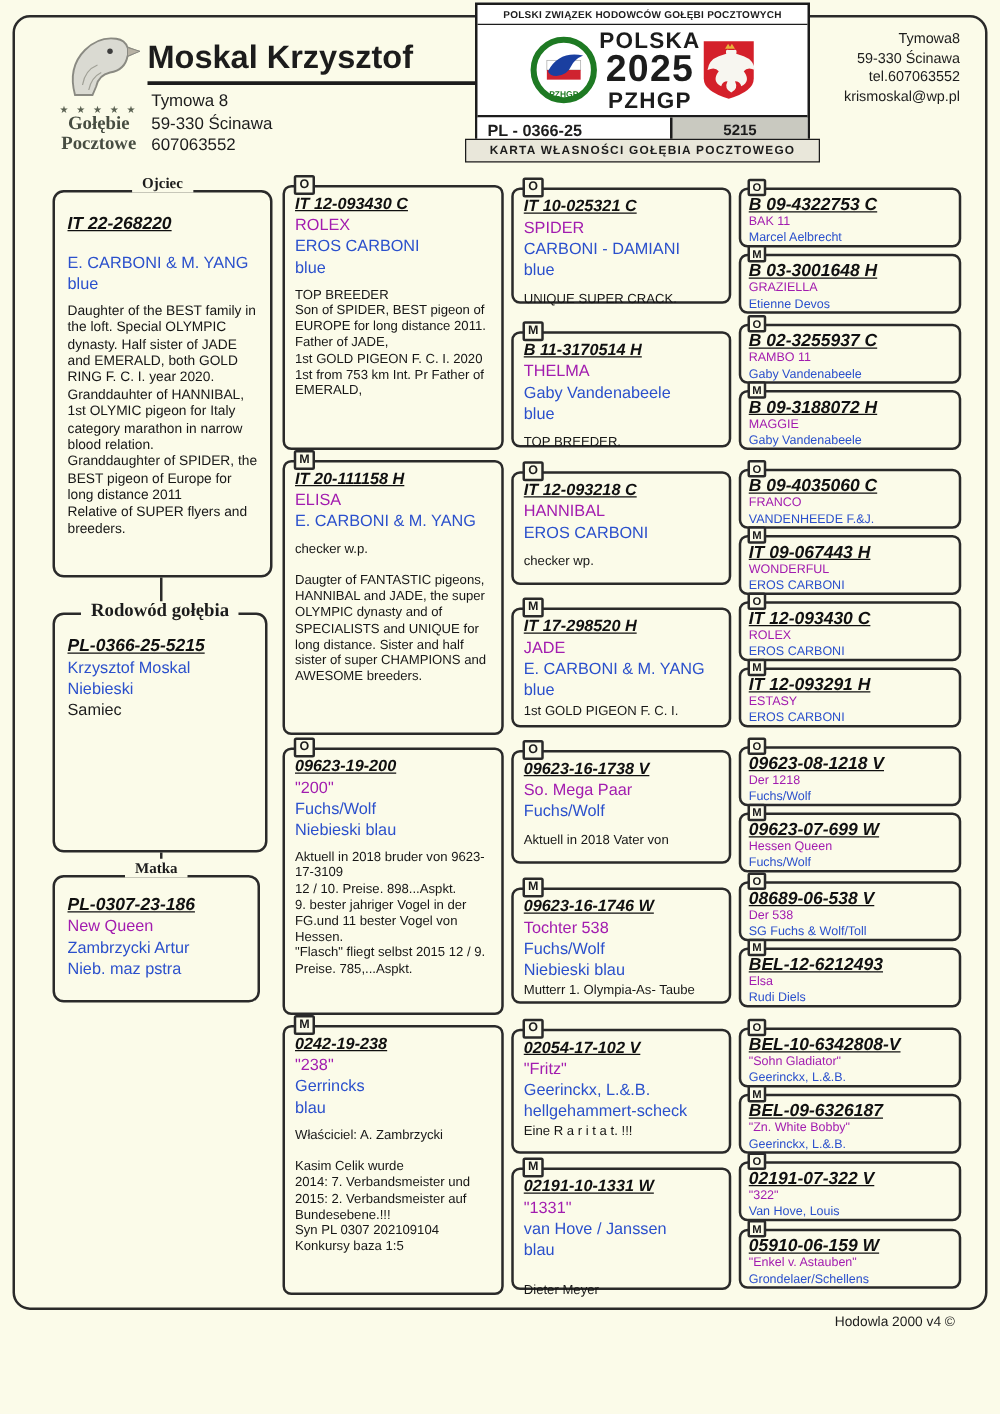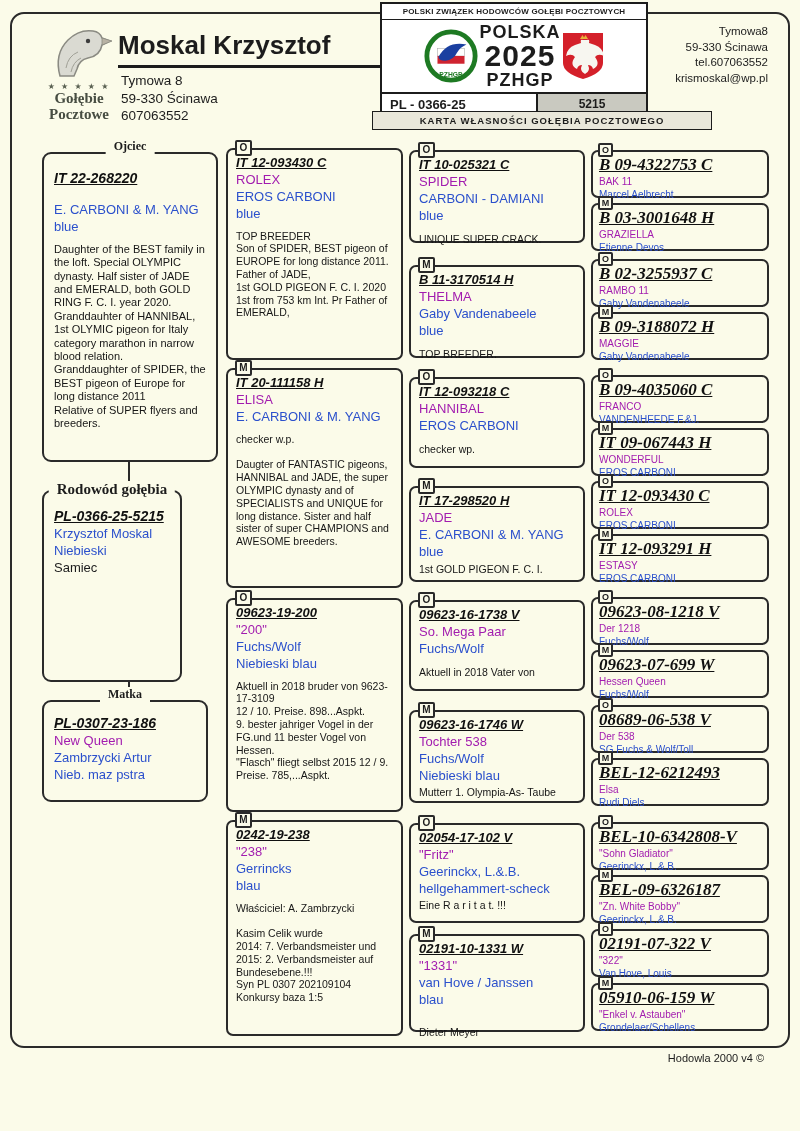--- a/index.html
+++ b/index.html
@@ -19,29 +19,29 @@
   .badge{position:absolute;left:380px;top:2px;width:268px;background:#fff;border:2px solid #1c1c1c;box-sizing:border-box;}
   .badge-top{border-bottom:1.5px solid #1c1c1c;font-size:8px;font-weight:bold;text-align:center;padding:3px 2px;letter-spacing:.2px;}
   .badge-main{display:flex;align-items:center;justify-content:center;padding:4px 6px;height:64px;}
   .badge-center{text-align:center;line-height:1;}
   .badge-country{font-size:18px;font-weight:bold;letter-spacing:1px;}
   .badge-year{font-size:30px;font-weight:bold;letter-spacing:1px;}
   .badge-org{font-size:18px;font-weight:bold;letter-spacing:1px;}
   .badge-bottom{display:flex;border-top:2px solid #1c1c1c;}
   .badge-ring{flex:1.5;font-size:13px;font-weight:bold;padding:3px 8px;background:#fff;}
   .badge-num{flex:1;font-size:12px;font-weight:bold;padding:3px 8px;background:#c9c9c0;border-left:2px solid #1c1c1c;text-align:center;}
-  .card-title{position:absolute;left:372px;top:111px;width:340px;border:1.5px solid #1c1c1c;background:#e9e7da;font-size:9.5px;font-weight:bold;text-align:center;padding:3px 0;letter-spacing:1px;box-sizing:border-box;}
+  .card-title{position:absolute;left:372px;top:111px;width:284px;border:1.5px solid #1c1c1c;background:#e9e7da;font-size:9.5px;font-weight:bold;text-align:center;padding:3px 0;letter-spacing:1px;box-sizing:border-box;}
 
   
   .pbox{position:absolute;border:2px solid #2a2a2a;border-radius:7px;padding:5px 6px 4px 8px;box-sizing:border-box;background:#fbfbe9;}
   .marker{position:absolute;top:-10px;left:7px;width:17px;height:16px;border:2px solid #2a2a2a;background:#fbfbe9;font-weight:bold;font-size:10px;line-height:12px;text-align:center;box-sizing:border-box;border-radius:2px;}
   .marker.sm{width:15px;height:14px;font-size:9px;line-height:10px;top:-9px;left:5px;}
   .ring{font-style:italic;font-weight:bold;text-decoration:underline;font-size:13px;color:#101010;margin-bottom:2px;}
   .ring.lg{font-size:14px;}
-  .ring.sm{font-size:17px;margin-bottom:1px;font-family:Liberation Serif, serif;}
+  .ring.sm{font-size:14px;margin-bottom:1px;}
   .red{color:#a21caf;}
   .blue{color:#2b50cc;}
   .l13{font-size:13px;line-height:1.3;}
   .l10{font-size:10px;line-height:1.25;}
   .desc{font-size:10.5px;line-height:1.22;margin-top:7px;white-space:pre-line;color:#161616;}
   .desc.t{margin-top:8px;}
   .txt:empty{display:none;}
 
   
   .fieldset{position:absolute;border:2px solid #2a2a2a;border-radius:9px;box-sizing:border-box;background:#fbfbe9;}
@@ -118,21 +118,21 @@
       <div class="ring lg txt">IT 22-268220</div>
       <div class="blue l13 txt" style="margin-top:16px;">E. CARBONI &amp; M. YANG</div>
       <div class="blue l13 txt">blue</div>
       <div class="desc txt" style="font-size:11px;">Daughter of the BEST family in the loft. Special OLYMPIC dynasty. Half sister of JADE and EMERALD, both GOLD RING F. C. I. year 2020. Granddauhter of HANNIBAL, 1st OLYMIC pigeon for Italy category marathon in narrow blood relation.
 Granddaughter of SPIDER, the BEST pigeon of Europe for long distance 2011
 Relative of SUPER flyers and breeders.</div>
     </div>
   </div>
   <div class="vline" style="left:128px;top:462px;height:28px;"></div>
 
-  <div class="fieldset" style="left:42px;top:490px;width:140px;height:192px;">
+  <div class="fieldset" style="left:42px;top:490px;width:172px;height:192px;">
     <span class="legend mid txt">Rodowód gołębia</span>
     <div class="fs-inner">
       <div class="ring lg txt">PL-0366-25-5215</div>
       <div class="blue l13 txt" style="">Krzysztof Moskal</div>
       <div class="blue l13 txt">Niebieski</div>
       <div class="l13 txt">Samiec</div>
     </div>
   </div>
   <div class="vline" style="left:128px;top:682px;height:18px;"></div>
 

